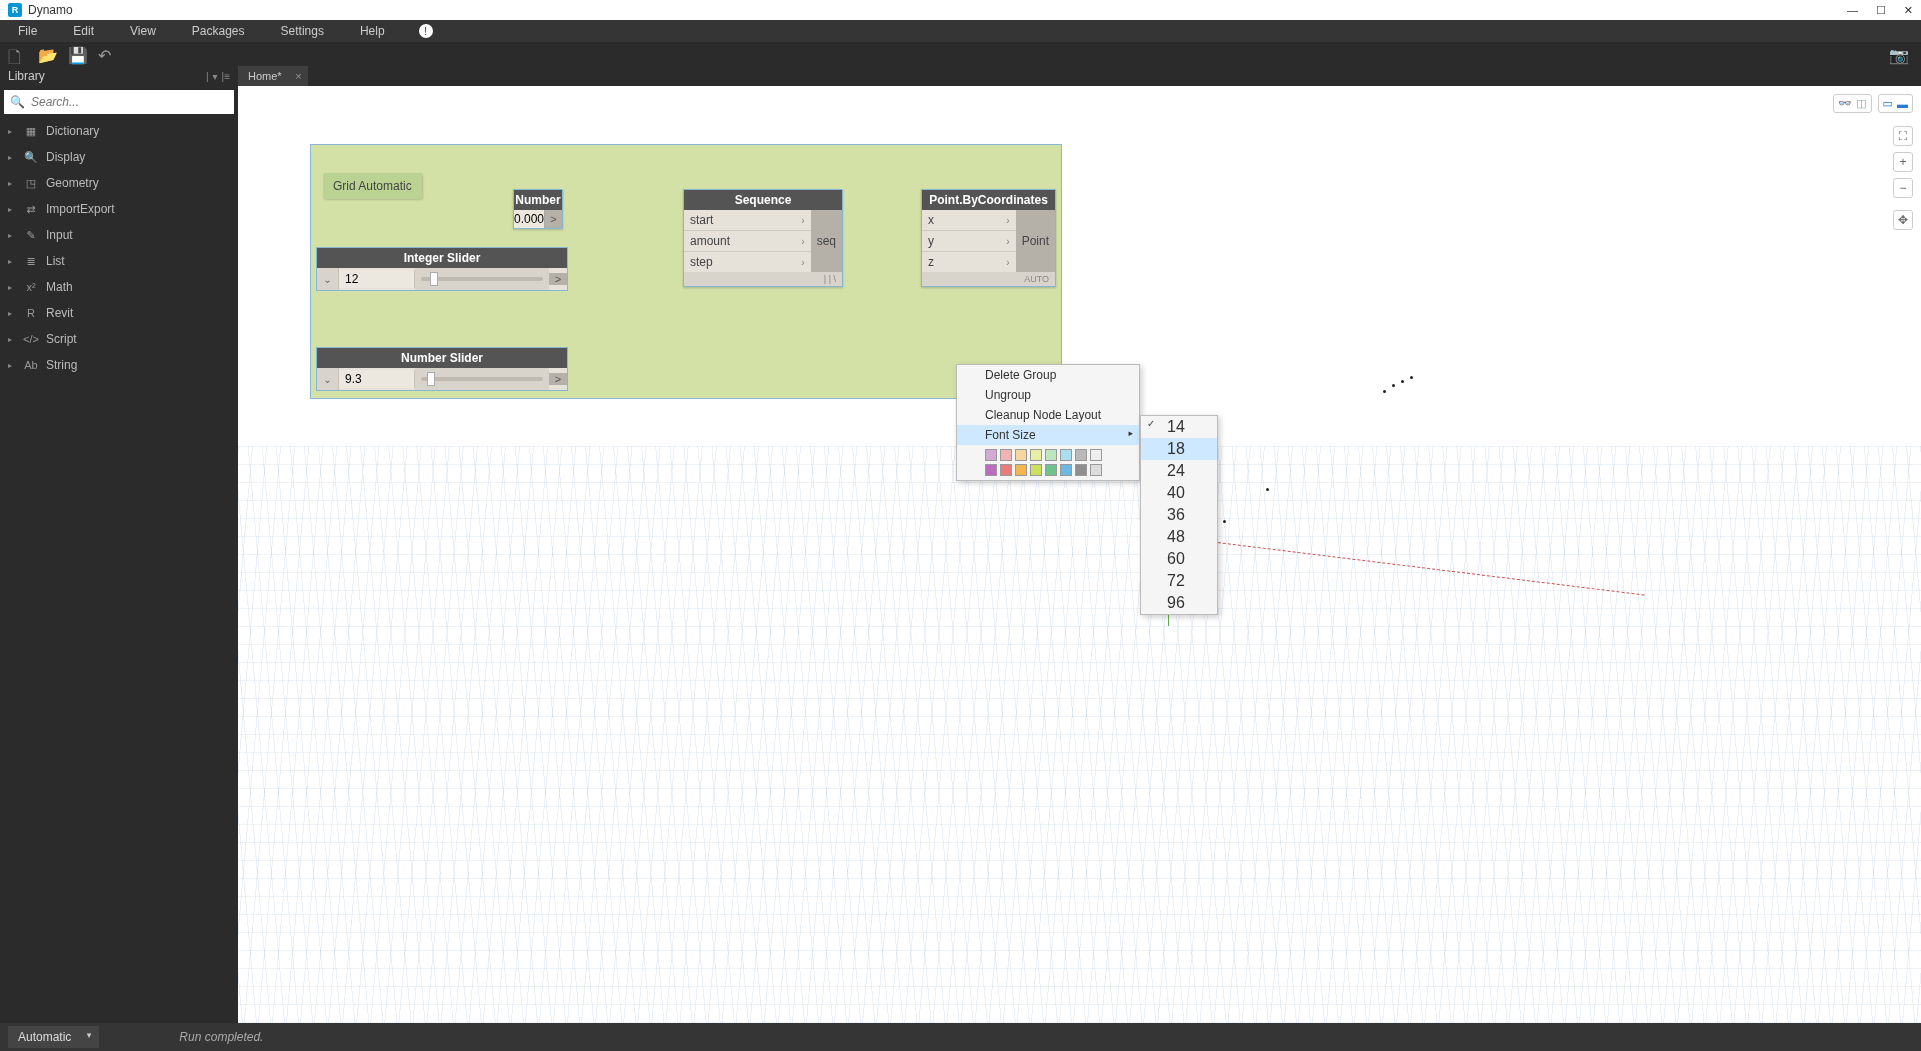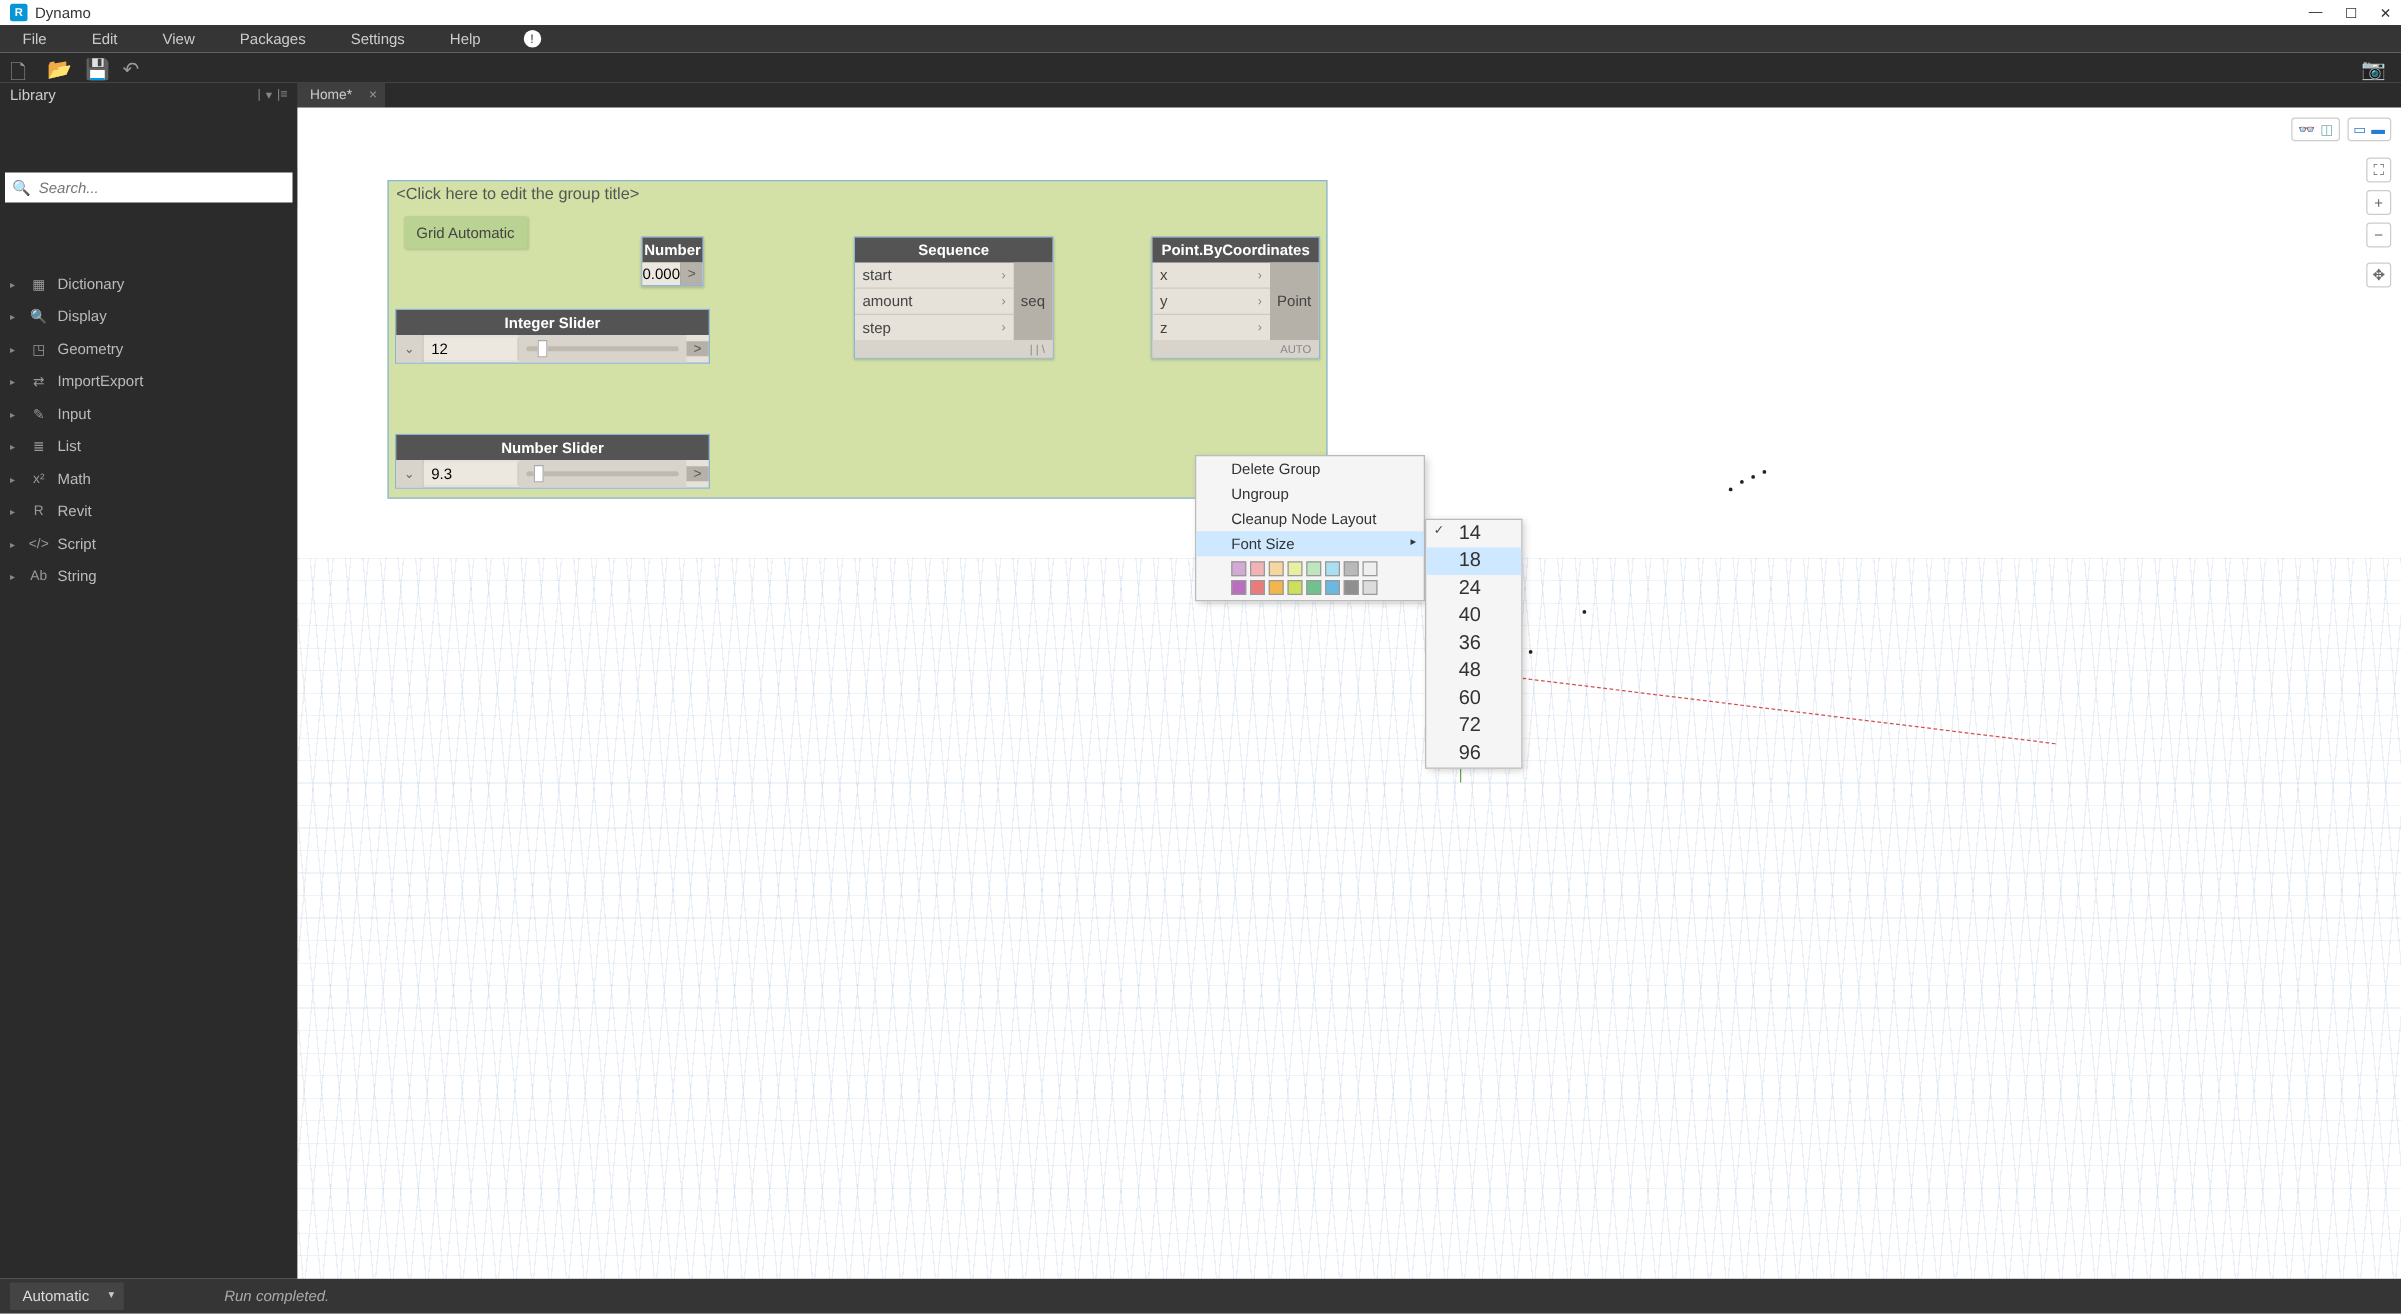--- a/index.html
+++ b/index.html
@@ -20,21 +20,21 @@
 
 
 .toolbar { height: 24px; background: #2b2b2b; display: flex; align-items: center; padding: 0 8px; gap: 14px; }
 .toolbar .tool-icon { width: 16px; height: 16px; color: #999; }
 .toolbar .tool-camera { margin-left: auto; margin-right: 8px; }
 
 
 .main { display: flex; height: calc(100% - 20px - 22px - 24px - 28px); }
 
 
-.sidebar { width: 238px; background: #2b2b2b; display: flex; flex-direction: column; gap: 48px; }
+.sidebar { width: 238px; background: #2b2b2b; display: flex; flex-direction: column; }
 .sidebar-head { height: 20px; background: #2b2b2b; display: flex; align-items: center; padding: 0 8px; color: #ccc; font-size: 12px; }
 .sidebar-head .lib-icons { margin-left: auto; display: flex; gap: 4px; font-size: 10px; color: #888; }
 .search-wrap { padding: 4px; background: #2b2b2b; }
 .search-box { width: 100%; height: 24px; background: #fff; border: none; padding: 0 6px; display: flex; align-items: center; gap: 6px; }
 .search-box input { border: none; outline: none; font-size: 12px; font-style: italic; color: #999; flex: 1; }
 .lib-list { flex: 1; overflow: auto; }
 .lib-item { height: 26px; display: flex; align-items: center; padding: 0 8px; gap: 8px; color: #bbb; font-size: 12px; cursor: pointer; }
 .lib-arrow { font-size: 8px; color: #888; width: 8px; }
 .lib-icon { width: 14px; height: 14px; display: flex; align-items: center; justify-content: center; font-size: 11px; color: #999; }
 
@@ -259,21 +259,20 @@
 
       <svg class="wires">
         <path d="M 325 135 C 390 135, 390 135, 445 135"></path>
         <path d="M 325 135 C 530 135, 530 135, 680 135"></path>
         <path d="M 325 193 C 520 193, 520 156, 680 156"></path>
         <path d="M 325 293 C 520 293, 520 178, 680 178"></path>
         <path d="M 838 135 C 880 135, 880 135, 920 135"></path>
       </svg>
 
       <div class="group-box">
-        <div class="group-title">&lt;Click here to edit the group title&gt;</div>
         <div class="group-note">Grid Automatic</div>
       </div>
 
       <div class="node" style="left:275px;top:103px;width:50px">
         <div class="node-head">Number</div>
         <div style="display:flex">
           <div class="node-value" style="flex:1">0.000</div>
           <div class="node-out-port">&gt;</div>
         </div>
       </div>

